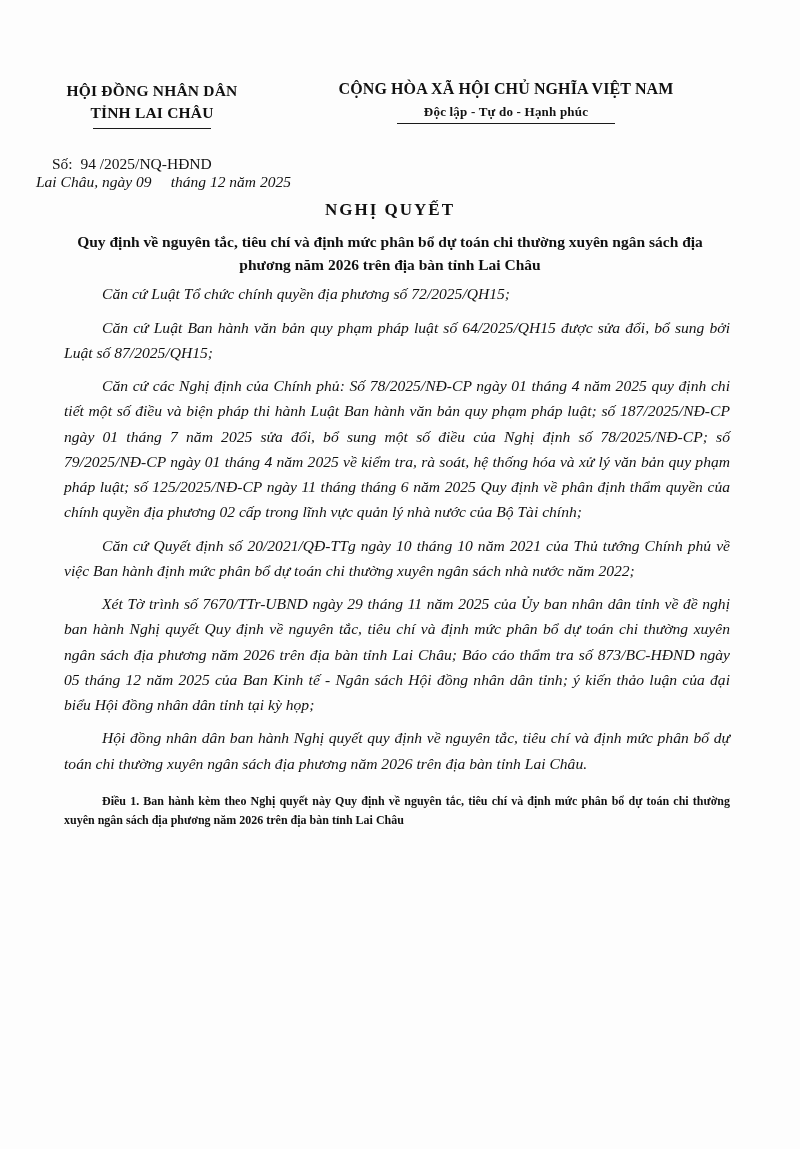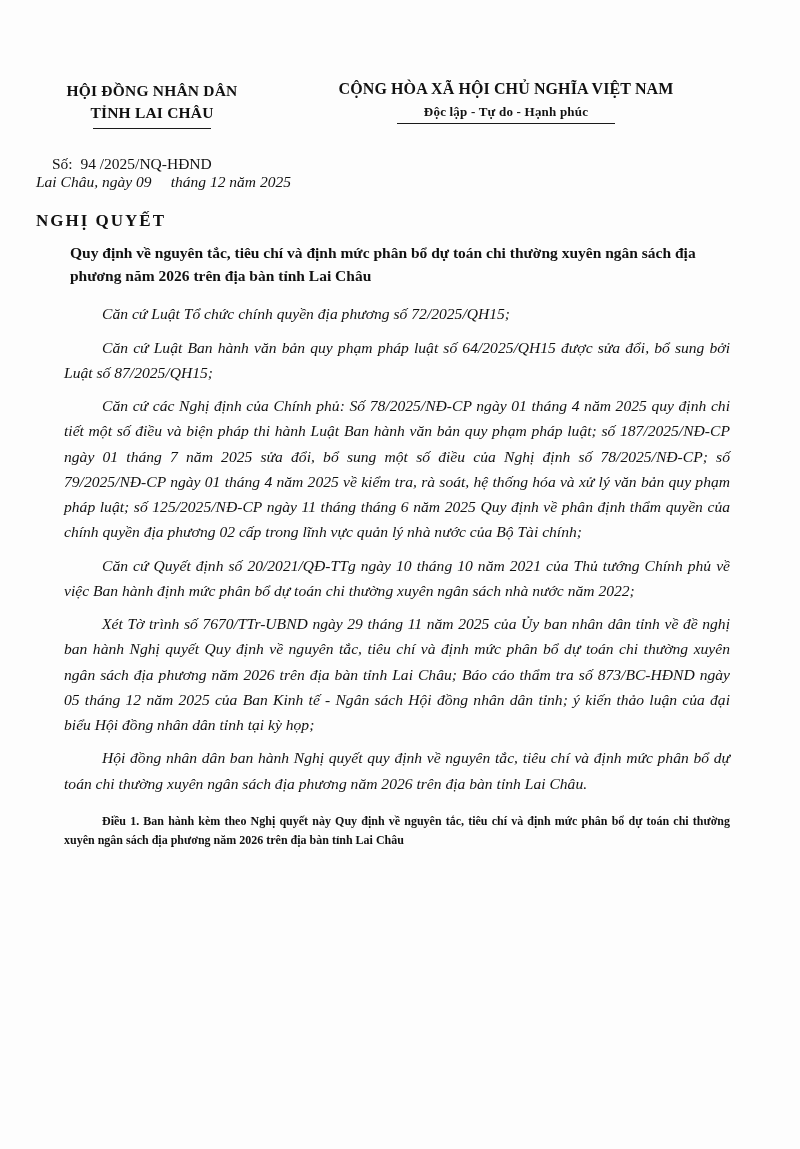--- a/index.html
+++ b/index.html
@@ -83,38 +83,39 @@
   .num .num-value { font-weight: normal; }
   .datecity {
     flex: 1;
     font-style: italic;
     font-size: 15.5px;
     white-space: pre;
   }
 
   
   .title-block {
-    margin-top: 20px;
+    margin-top: 9px;
+    text-align: center;
   }
   .doc-type {
     font-weight: bold;
     font-size: 17px;
     letter-spacing: 2px;
   }
   .doc-title {
     font-weight: bold;
     font-size: 15.5px;
     line-height: 1.5;
     margin-top: 10px;
     padding: 0 34px;
   }
 
   
   .body {
-    margin-top: 14px;
+    margin-top: 5px;
     padding: 0 14px 0 28px;
   }
   p.para {
     font-style: italic;
     font-size: 15.6px;
     line-height: 1.62;
     margin: 0 0 8px 0;
     text-align: justify;
     text-indent: 38px;
   }

